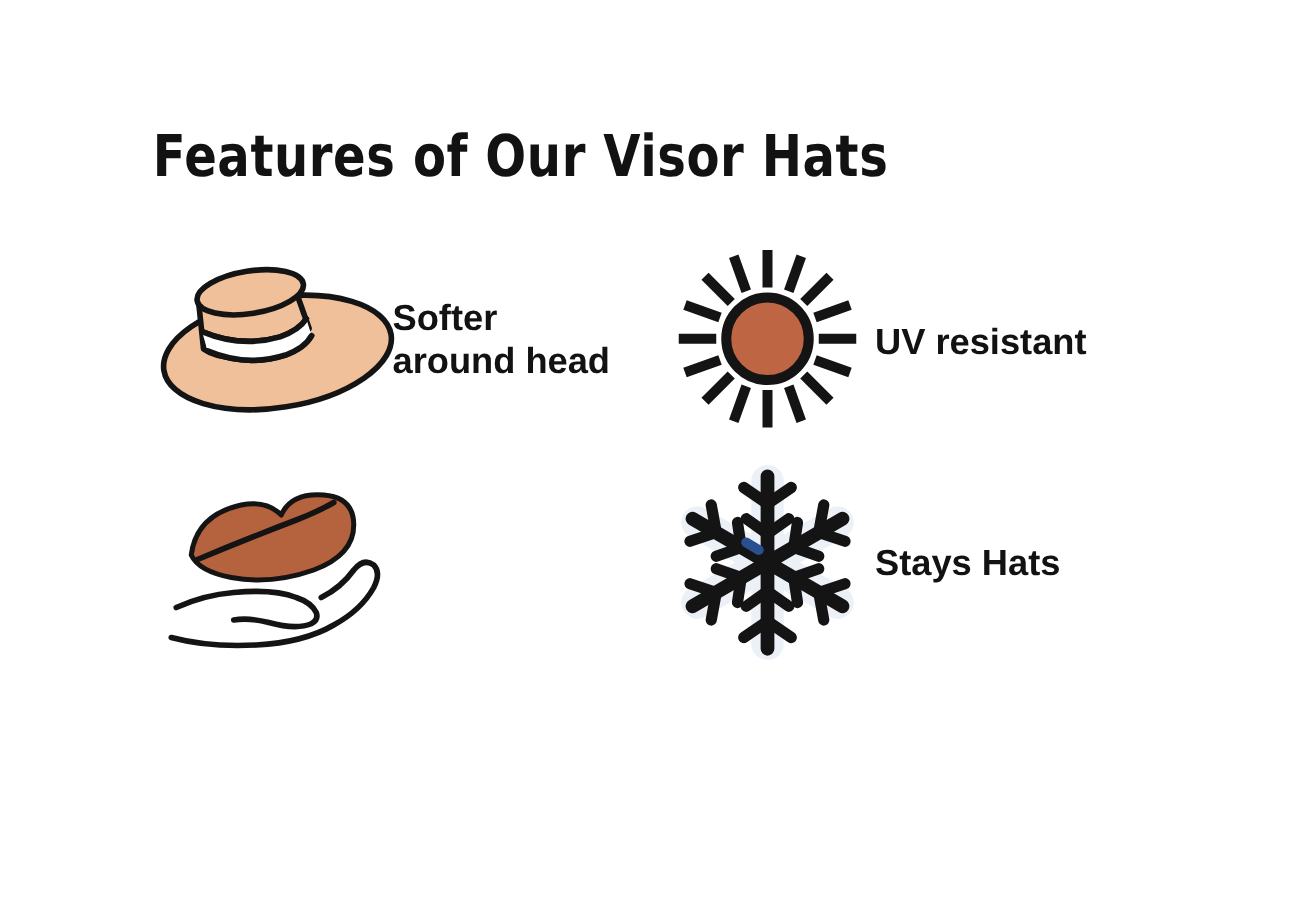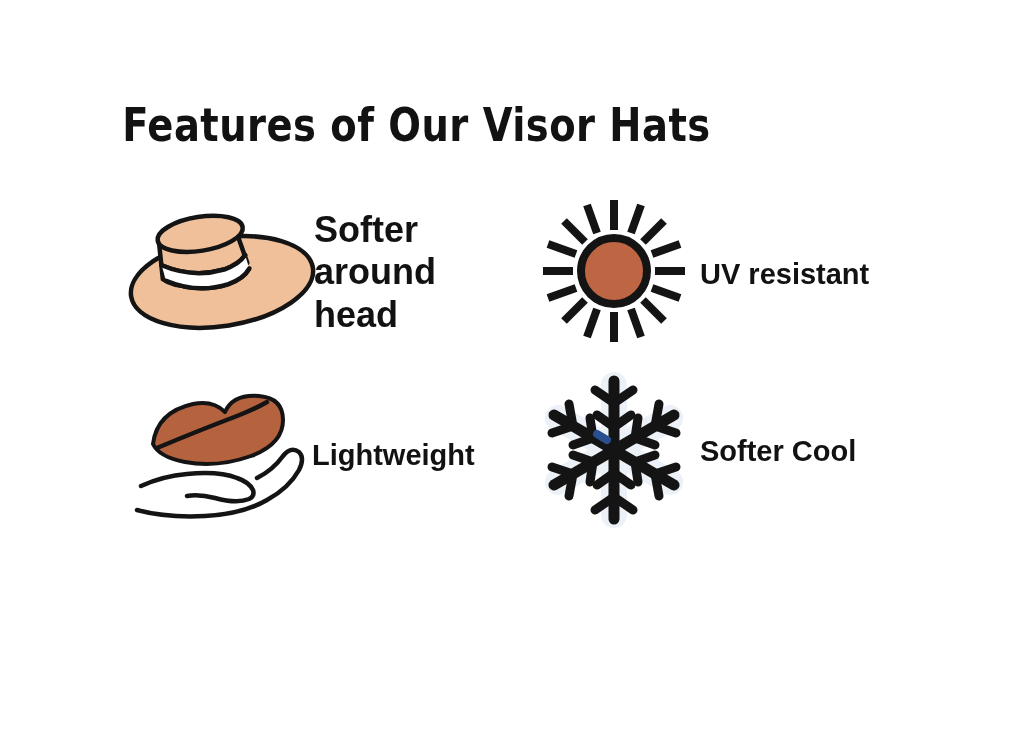--- a/index.html
+++ b/index.html
@@ -56,21 +56,21 @@
 
   .label{
     font-family:"Liberation Sans","DejaVu Sans",sans-serif;
     font-size:29px;
     font-weight:600;
     color:#121212;
     line-height:1.17;
     white-space:pre-line;
     margin-left:6px;
   }
-  .label.two-line{ font-size:36px; }
+  .label.two-line{ font-size:29px; }
 
   
   .col-left .icon-slot{ width:200px; height:150px; }
   .col-left .label{ margin-left:4px; }
 
   
   .col-right .icon-slot{ width:165px; height:155px; }
   .col-right .label{ margin-left:10px; }
 
   
@@ -127,21 +127,20 @@
                    Q150,62 118,74 Q84,86 52,80 Q26,75 20,62 Z" fill="#b5623f" stroke="#141414" stroke-width="4" stroke-linejoin="round"></path>
 
           <path d="M24,66 Q62,50 104,34 Q122,27 134,20" fill="none" stroke="#141414" stroke-width="4.5" stroke-linecap="round"></path>
 
           <path d="M4,128 Q34,136 72,134 Q110,132 134,118 Q156,106 166,88
                    Q172,76 166,70 Q158,64 150,74 Q140,88 124,96" fill="none" stroke="#141414" stroke-width="4.5" stroke-linecap="round" stroke-linejoin="round"></path>
           <path d="M8,104 Q30,94 54,92 Q86,89 104,96 Q116,100 120,108
                    Q122,114 116,117 Q104,122 82,116 Q66,112 54,114" fill="none" stroke="#141414" stroke-width="4.5" stroke-linecap="round" stroke-linejoin="round"></path>
         </svg>
       </div>
-      <div class="label">Lightweight</div>
     </div>
 
   </div>
 
   <div class="col col-right">
 
     <div class="feature f-uv">
       <div class="icon-slot">
         <svg width="150" height="150" viewBox="0 0 150 150">
           <g stroke="#141414" stroke-width="8" stroke-linecap="butt">
@@ -215,18 +214,18 @@
 
             <line x1="34" y1="103" x2="30" y2="125"></line>
             <line x1="34" y1="103" x2="13" y2="96"></line>
             <line x1="54" y1="91" x2="51" y2="111"></line>
             <line x1="54" y1="91" x2="34" y2="84"></line>
           </g>
 
           <line x1="58" y1="63" x2="68" y2="69" stroke="#2a4f8f" stroke-width="8" stroke-linecap="round"></line>
         </svg>
       </div>
-      <div class="label">Softer Cool</div>
+      <div class="label">Stays Hats</div>
     </div>
 
   </div>
 
 </div>
 
 </body></html>

